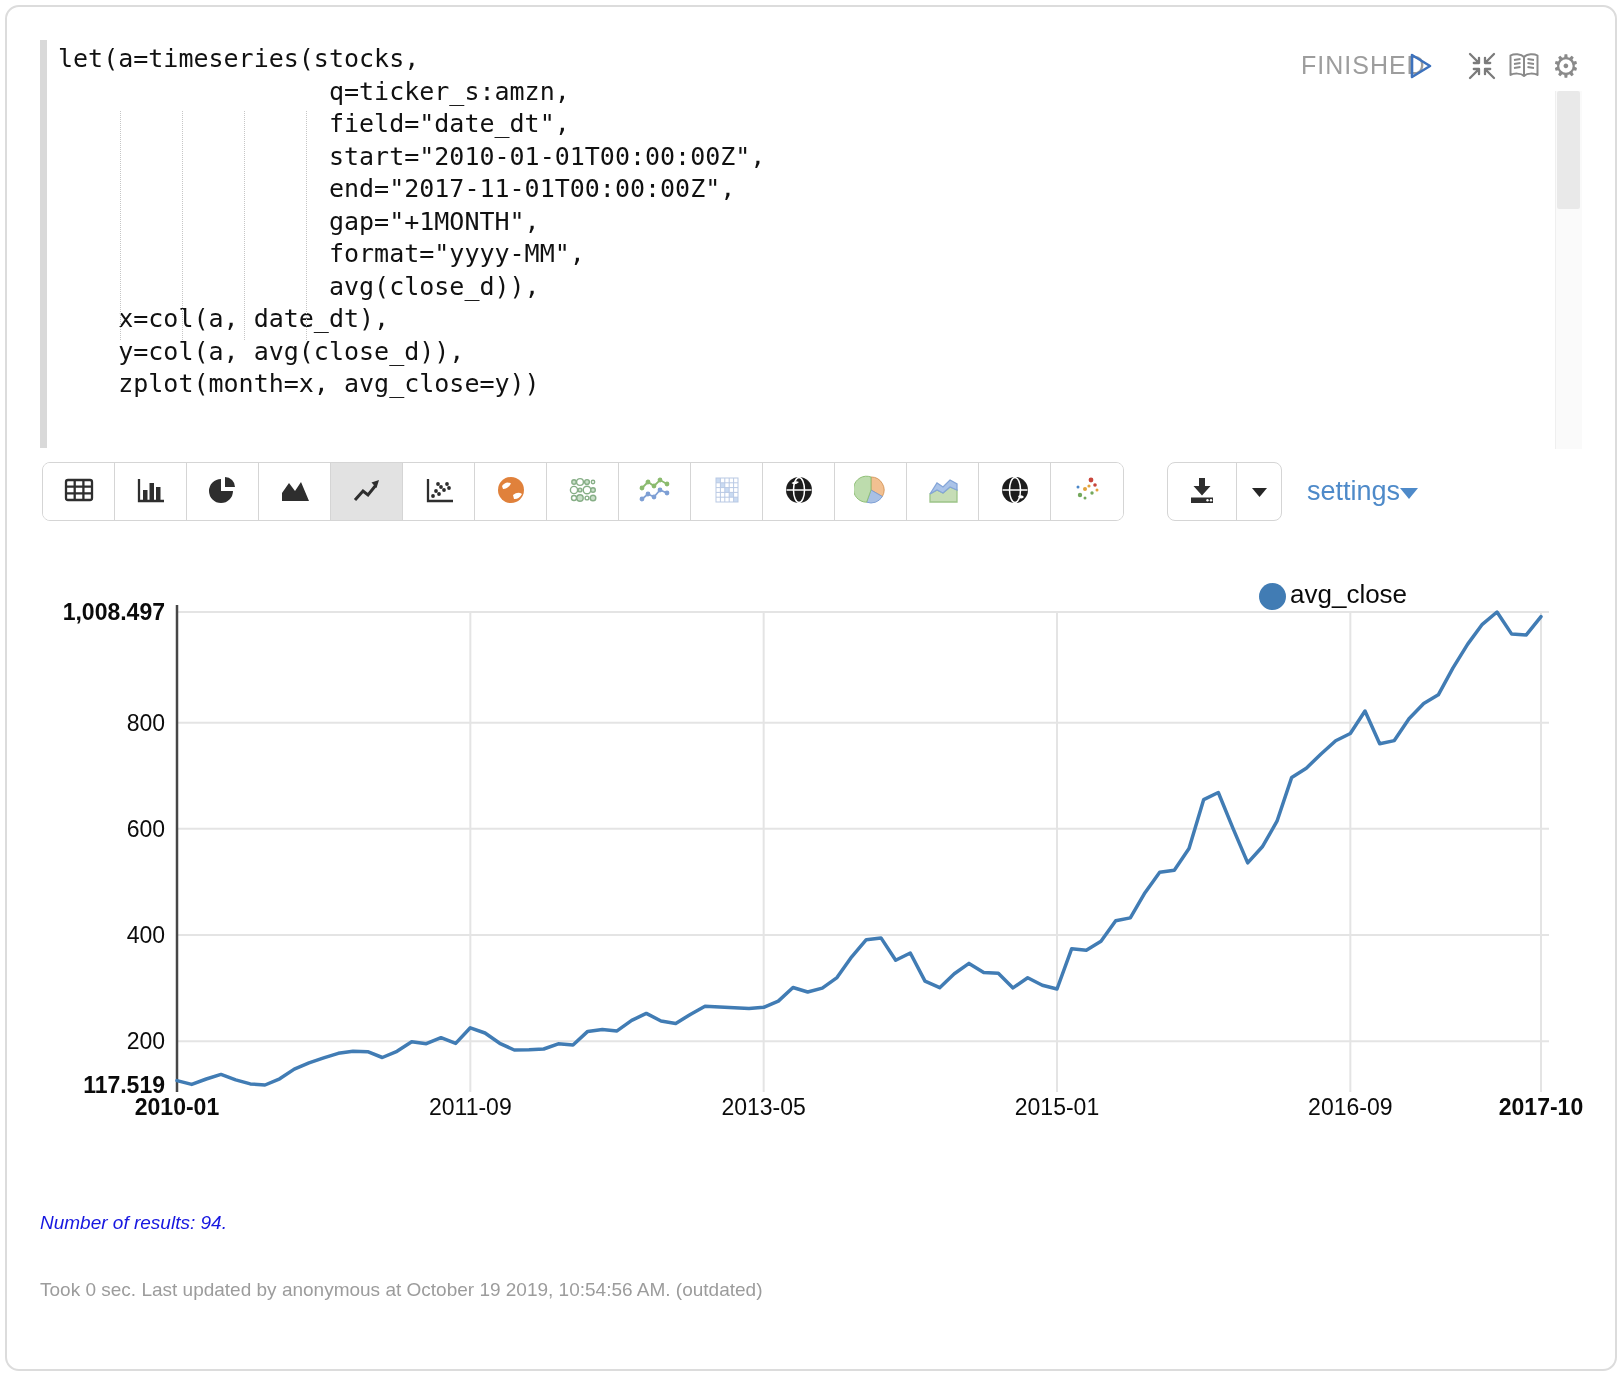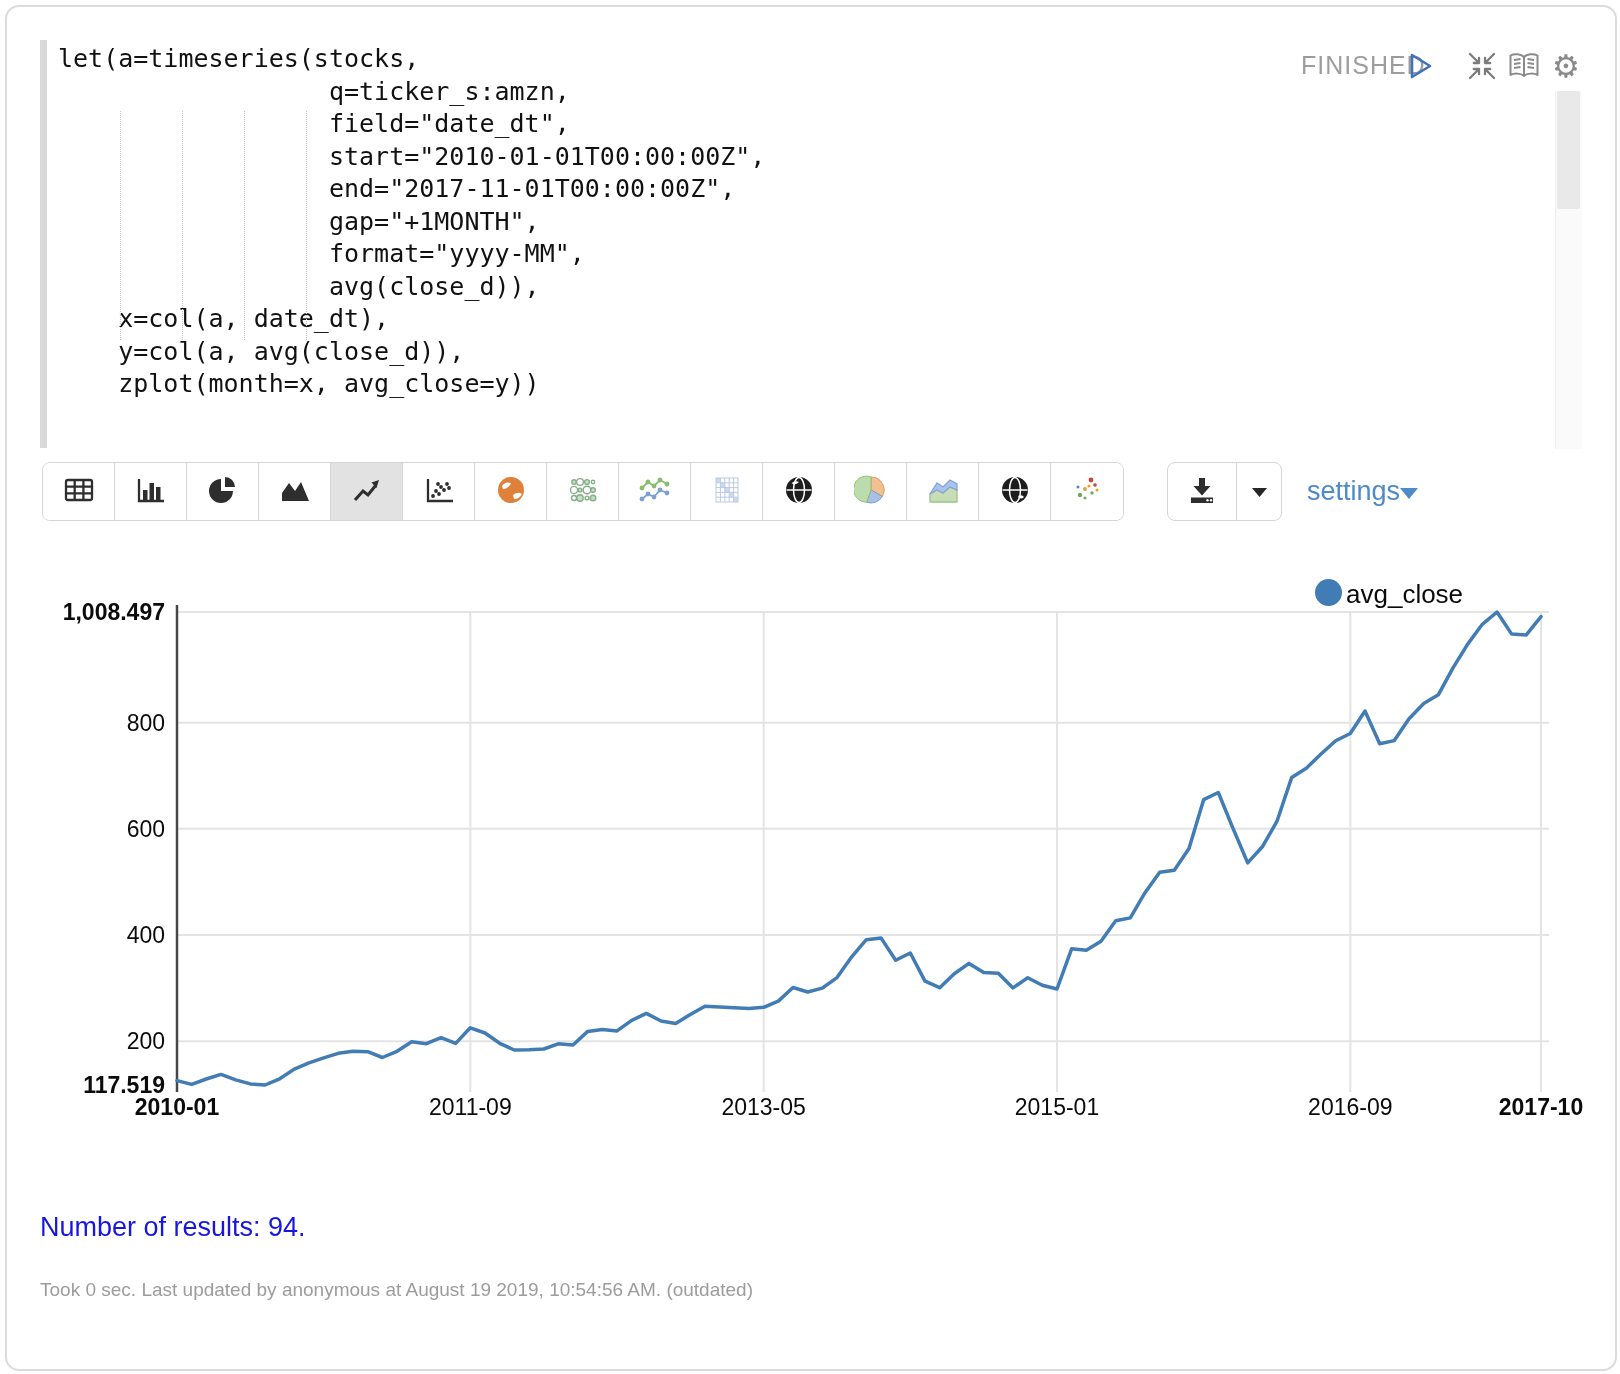--- a/index.html
+++ b/index.html
@@ -26,32 +26,32 @@
   .chart-btn.selected{background:#e2e2e2;}
   .dl-group{position:absolute;left:1160px;top:455px;height:57px;display:flex;
     border:1.5px solid #d5d5d5;border-radius:8px;overflow:hidden;background:#fff;}
   .dl-btn{width:68px;display:flex;align-items:center;justify-content:center;cursor:pointer;}
   .caret-btn{width:44px;display:flex;align-items:center;justify-content:center;border-left:1px solid #d5d5d5;cursor:pointer;}
   .settings{position:absolute;left:1300px;top:469px;display:flex;align-items:center;gap:0;
     font-size:27px;color:#4e8ac9;cursor:pointer;}
   .settings .tri{width:0;height:0;border-left:9px solid transparent;border-right:9px solid transparent;
     border-top:11px solid #4e8ac9;margin-top:4px;}
   
-  .legend{position:absolute;left:1308px;top:572px;display:flex;align-items:flex-start;cursor:pointer;}
+  .legend{position:absolute;left:1252px;top:572px;display:flex;align-items:flex-end;cursor:pointer;}
   .legend-dot{width:27px;height:27px;border-radius:50%;background:#417cb4;margin-right:4px;}
   .legend-label{font-size:26px;color:#0b0b0b;}
   .chart-svg{position:absolute;left:0;top:540px;}
   .grid{stroke:#e4e4e4;stroke-width:2;}
   .axis{stroke:#474747;stroke-width:2.5;}
   .series{fill:none;stroke:#417cb4;stroke-width:3.5;stroke-linejoin:round;stroke-linecap:round;}
   text.ylab{font-family:"Liberation Sans",sans-serif;font-size:23px;fill:#0b0b0b;text-anchor:end;}
   text.xlab{font-family:"Liberation Sans",sans-serif;font-size:23px;fill:#0b0b0b;text-anchor:middle;}
   .bold{font-weight:700;}
   
-  .results{position:absolute;left:33px;top:1205px;font-size:27px;color:#1717e0;}
+  .results{position:absolute;left:33px;top:1205px;font-size:19px;color:#1717e0;font-style:italic;}
   .meta{position:absolute;left:33px;top:1272px;font-size:19px;color:#9c9c9c;}
   svg .ic{stroke:#2e2e2e;stroke-width:2.3;fill:none;}
   svg .icf{fill:#2e2e2e;}
 </style>
 </head>
 <body>
 
 <div class="card">
 
   <div class="gutter"></div>
@@ -301,15 +301,15 @@
       <text x="1050" y="568" class="xlab">2015-01</text>
       <line x1="1343.3333333333333" x2="1343.3333333333333" y1="65" y2="545" class="grid"></line>
       <text x="1343.3333333333333" y="568" class="xlab">2016-09</text>
       <line x1="1534" x2="1534" y1="65" y2="545" class="grid"></line>
       <text x="1534" y="568" class="xlab bold">2017-10</text>
       <line x1="170" y1="58" x2="170" y2="545" class="axis"></line>
       <polyline points="170.0,533.6 184.7,537.4 199.3,532.0 214.0,527.4 228.7,532.9 243.3,536.9 258.0,538.0 272.7,531.8 287.3,522.1 302.0,515.9 316.7,510.9 331.3,506.3 346.0,504.2 360.7,504.7 375.3,510.5 390.0,504.3 404.7,494.8 419.3,496.7 434.0,490.7 448.7,496.4 463.3,480.8 478.0,486.0 492.7,496.3 507.3,503.0 522.0,502.7 536.7,502.0 551.3,496.8 566.0,498.0 580.7,484.4 595.3,482.5 610.0,483.9 624.7,473.4 639.3,466.4 654.0,474.0 668.7,476.4 683.3,467.5 698.0,459.3 712.7,459.9 727.3,460.7 742.0,461.6 756.7,460.3 771.3,454.1 786.0,440.5 800.7,445.0 815.3,441.1 830.0,430.6 844.7,409.8 859.3,392.7 874.0,390.9 888.7,413.2 903.3,406.0 918.0,434.1 932.7,440.7 947.3,426.7 962.0,416.4 976.7,425.5 991.3,426.2 1006.0,440.9 1020.7,430.8 1035.3,438.3 1050.0,442.0 1064.7,401.7 1079.3,403.2 1094.0,394.2 1108.7,373.8 1123.3,370.9 1138.0,345.7 1152.7,325.2 1167.3,323.2 1182.0,301.5 1196.7,252.6 1211.3,245.5 1226.0,281.3 1240.7,315.9 1255.3,299.8 1270.0,274.2 1284.7,230.4 1299.3,221.2 1314.0,207.0 1328.7,193.8 1343.3,186.5 1358.0,164.0 1372.7,196.7 1387.3,193.6 1402.0,171.7 1416.7,156.5 1431.3,147.8 1446.0,120.9 1460.7,97.1 1475.3,77.3 1490.0,65.0 1504.7,87.1 1519.3,87.9 1534.0,69.6" class="series"></polyline>
     </svg>
 
   <div class="results">Number of results: 94.</div>
-  <div class="meta">Took 0 sec. Last updated by anonymous at August 19 2019, 10:54:56 AM. (outdated)</div>
+  <div class="meta">Took 0 sec. Last updated by anonymous at October 19 2019, 10:54:56 AM. (outdated)</div>
 
 </div>
 
 </body></html>

